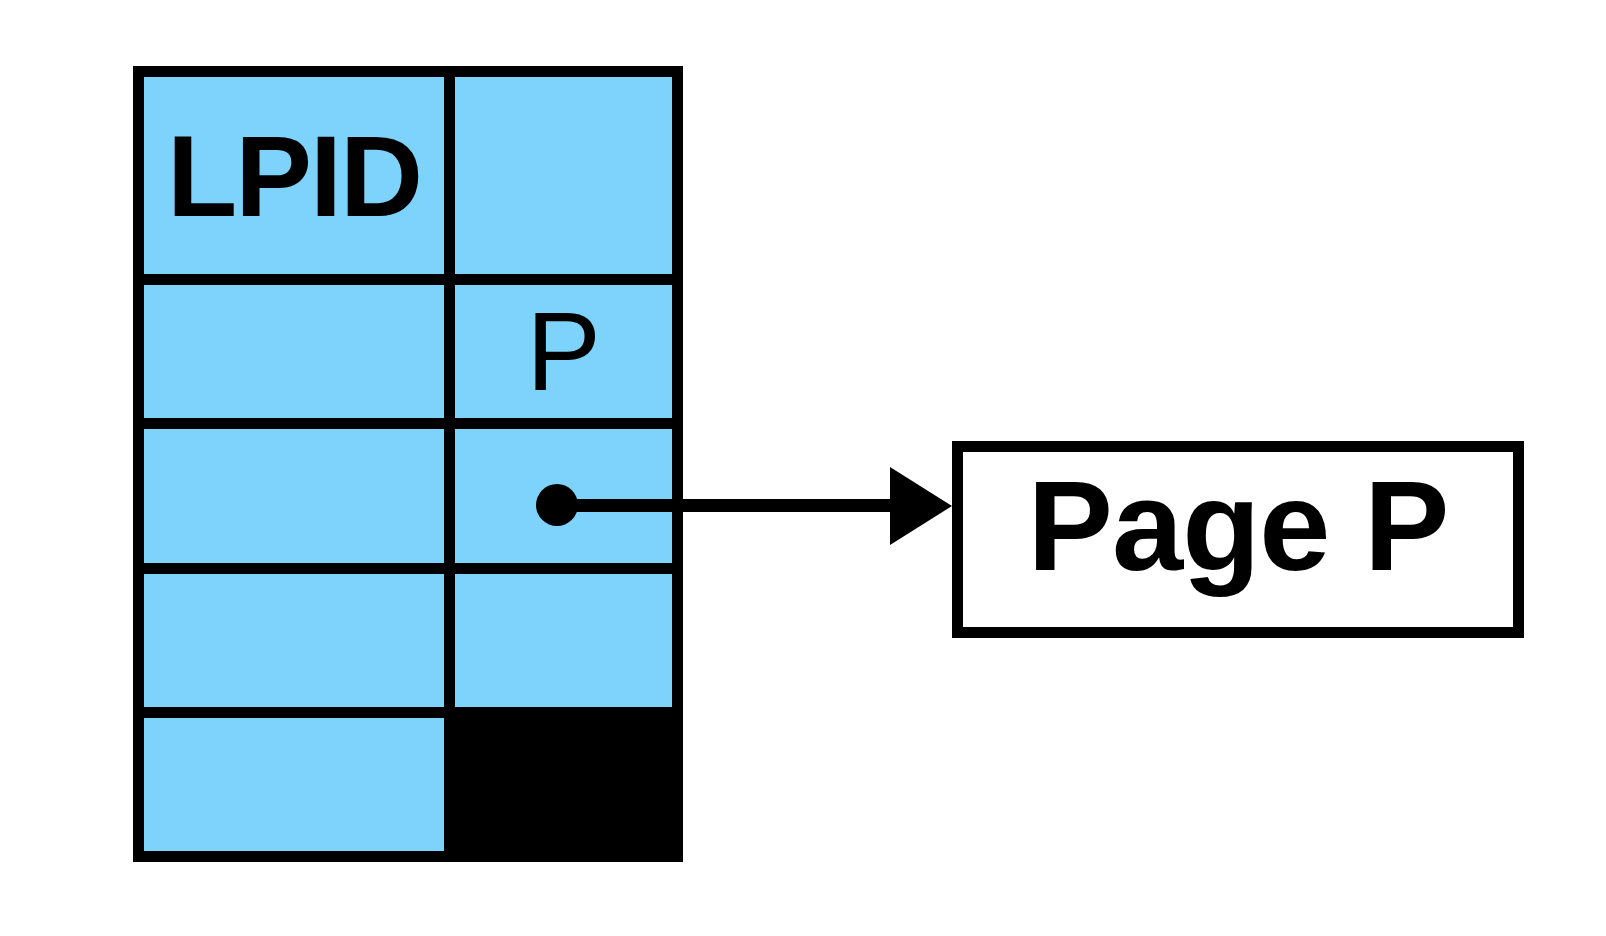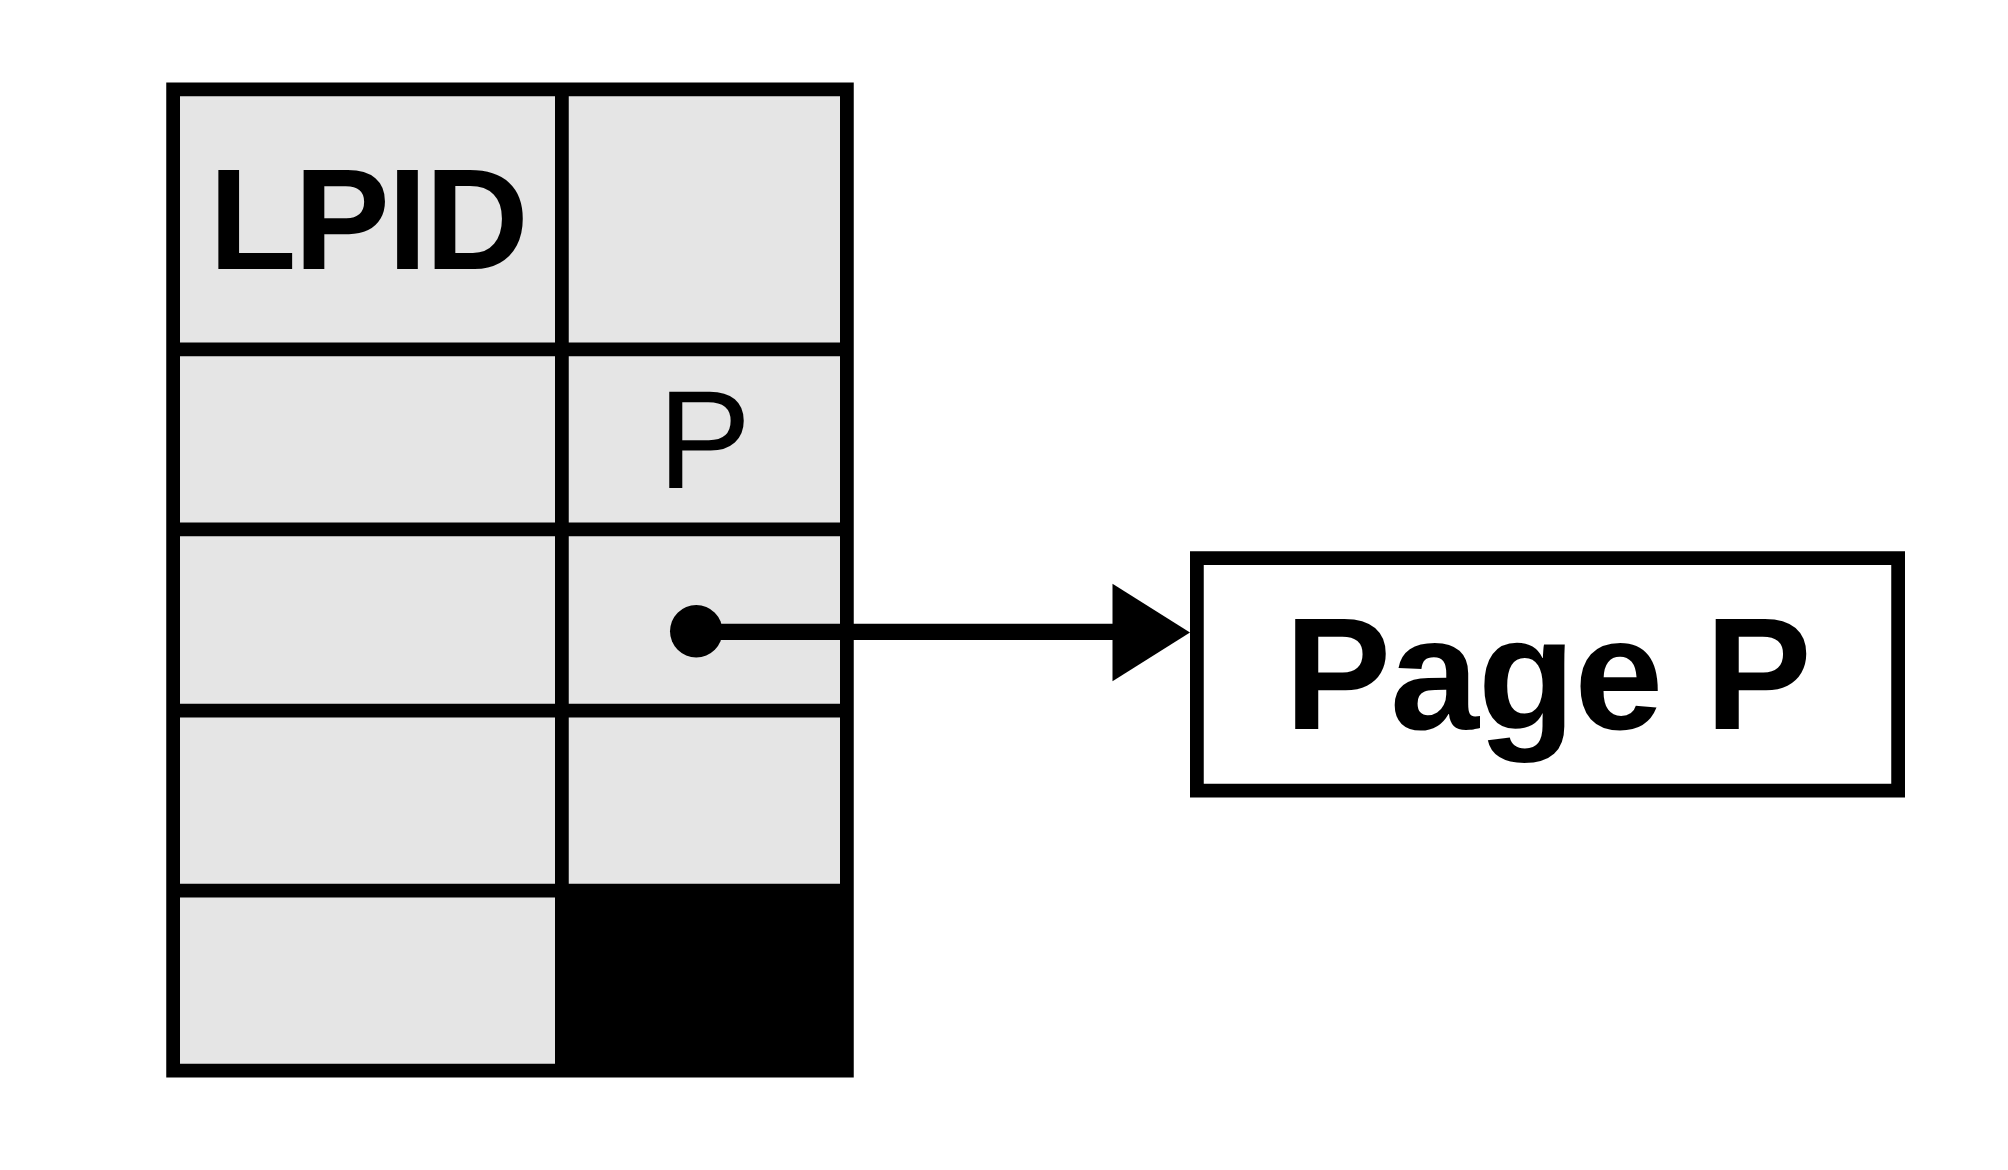--- a/index.html
+++ b/index.html
@@ -26,21 +26,21 @@
     height: 796px;
     background: #000000;
     display: grid;
     grid-template-columns: 300px 1fr;
     grid-template-rows: 197px repeat(4, 1fr);
     gap: 11px;
     padding: 11px;
     box-sizing: border-box;
   }
   .cell {
-    background: #e5e5e5;
+    background: #7dd3fc;
     display: flex;
     align-items: center;
     justify-content: center;
     overflow: hidden;
   }
   .cell.header {
     font-size: 115px;
     font-weight: bold;
     letter-spacing: -2px;
   }
@@ -82,21 +82,21 @@
   .page-box {
     position: absolute;
     left: 952px;
     top: 441px;
     width: 572px;
     height: 197px;
     border: 11px solid #000000;
     box-sizing: border-box;
     background: #ffffff;
     display: flex;
-    align-items: center;
+    align-items: flex-start;
     justify-content: center;
     font-size: 128px;
     font-weight: bold;
     letter-spacing: -1px;
   }
 </style>
 </head>
 <body>
 
 <div class="canvas">

